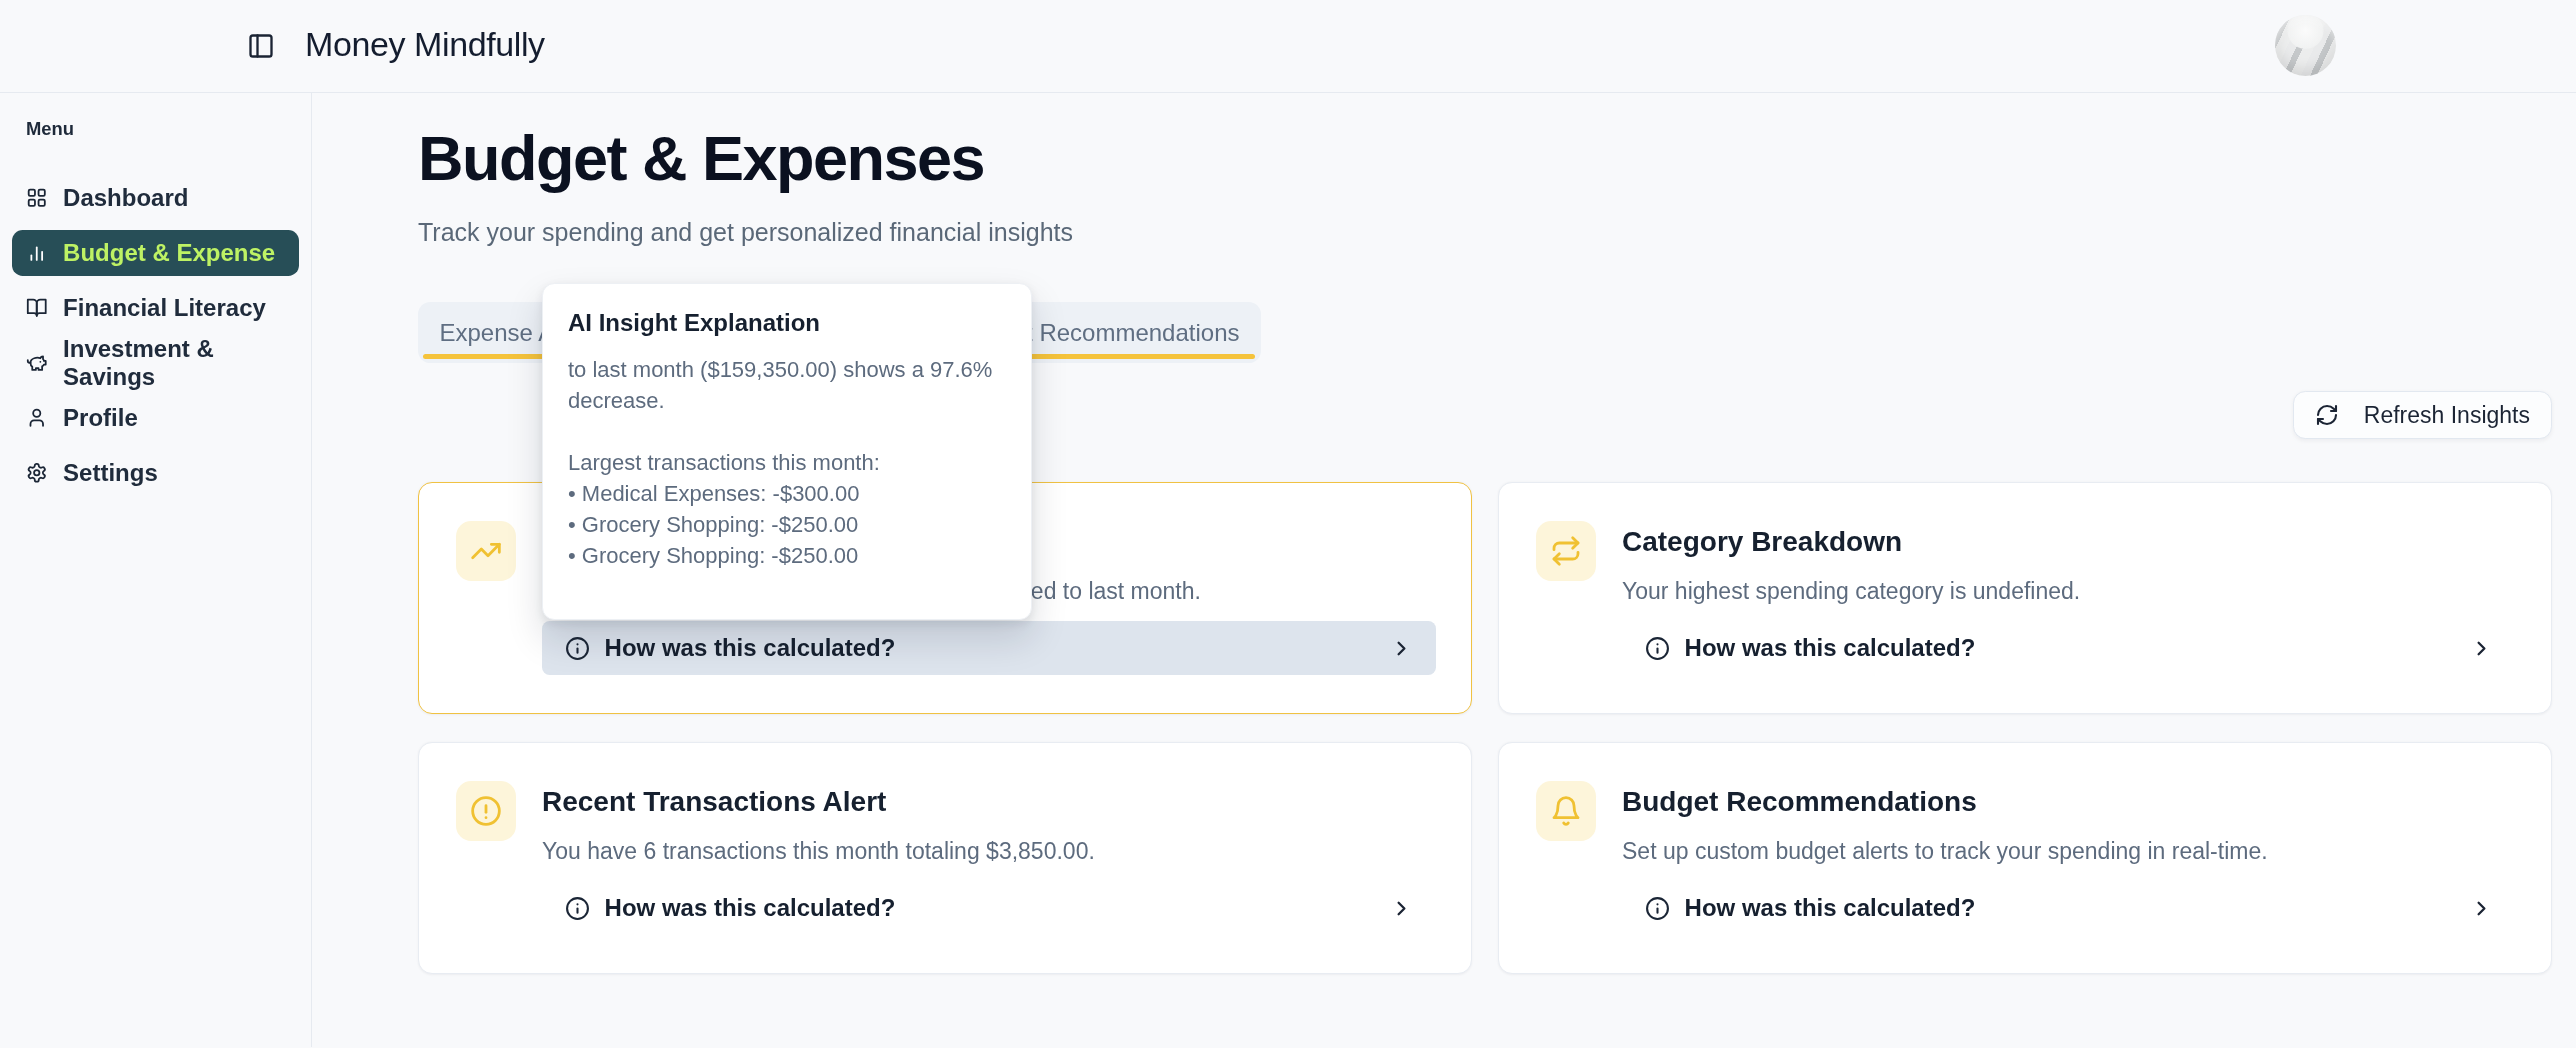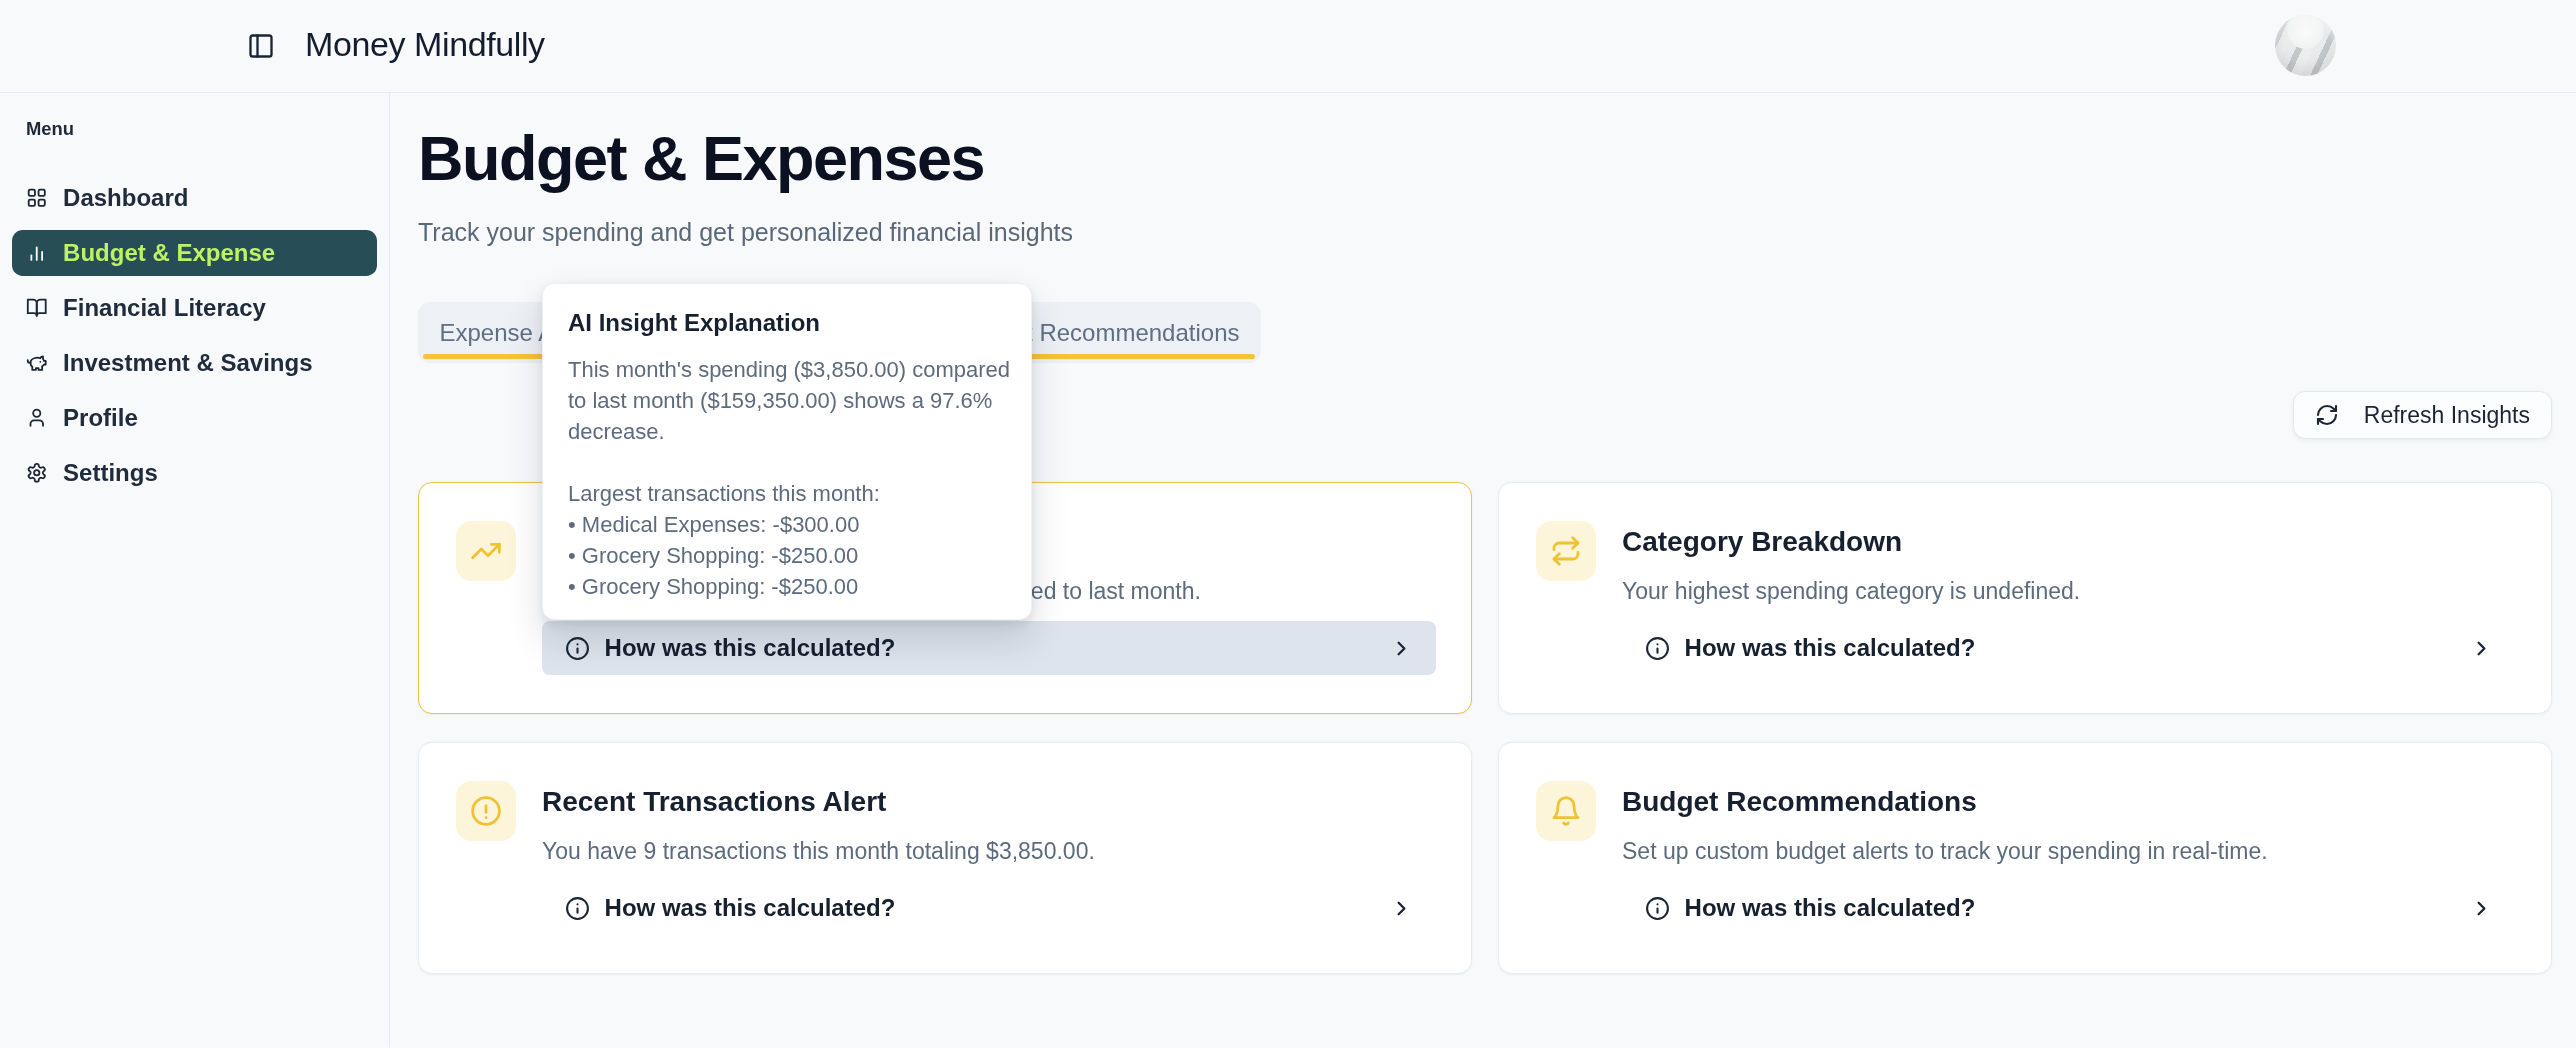--- a/index.html
+++ b/index.html
@@ -18,21 +18,21 @@
   .app-title { position:absolute; left:305px; top:25px; font-size:34px; font-weight:400;
     color:#141d2f; letter-spacing:-0.4px;text-align:center; }
   .avatar { position:absolute; left:2275px; top:15.3px; width:61px; height:61px; border-radius:50%;
     background:
       radial-gradient(circle at 50% 26%, #fbfbfb 0%, #f1f2f2 32%, rgba(241,242,242,0) 34%),
       repeating-linear-gradient(115deg, #e9eaeb 0 8.4px, #c5c8ca 8.4px 14.6px, #eceded 14.6px 24.5px);
     box-shadow:inset 0 -6.1px 12.3px rgba(0,0,0,.10), inset 0 4.6px 7.7px rgba(255,255,255,.6);
     cursor:pointer; }
 
   
-  .sidebar { position:absolute; left:0; top:93px; bottom:2px; width:390px;
+  .sidebar { position:absolute; left:0; top:93px; bottom:2px; width:312px;
     border-right:1.5px solid #e6eaf0; }
   .menu-label { margin:25px 0 0 26px; font-size:18.4px; font-weight:700; color:#1e2a3a; }
   .nav { margin-top:30px; }
   .nav-item { height:55px; margin:0 12.3px; padding-left:14px; display:flex; align-items:center;
     gap:15.3px; font-size:24px; font-weight:700; color:#202c3c; border-radius:10.7px; cursor:pointer; }
   .nav-item svg { width:21.5px; height:21.5px; stroke:#1b2636; stroke-width:2; fill:none;
     stroke-linecap:round; stroke-linejoin:round; flex:0 0 auto; }
   .nav-item.active { background:#274e57; color:#bef264; height:46px; margin:4.6px 12.3px; font-weight:700;align-items:center; }
   .nav-item.active svg { stroke:#ffffff; }
 
@@ -236,21 +236,21 @@
 
     <div class="card">
       <div class="card-icon">
         <svg viewBox="0 0 24 24">
           <circle cx="12" cy="12" r="10"></circle>
             <line x1="12" y1="8" x2="12" y2="13"></line>
             <line x1="12" y1="17" x2="12.01" y2="17"></line>
         </svg>
       </div>
       <div class="card-title">Recent Transactions Alert</div>
-      <div class="card-desc">You have 9 transactions this month totaling $3,850.00.</div>
+      <div class="card-desc">You have 6 transactions this month totaling $3,850.00.</div>
       <div class="card-row">
         <span class="info">
           <svg viewBox="0 0 24 24">
               <circle cx="12" cy="12" r="10"></circle>
               <line x1="12" y1="16" x2="12" y2="12"></line>
               <line x1="12" y1="8" x2="12.01" y2="8"></line>
             </svg>
         </span>
         <span>How was this calculated?</span>
         <span class="chev">
@@ -283,21 +283,20 @@
           <svg viewBox="0 0 24 24">
               <polyline points="9 18 15 12 9 6"></polyline>
             </svg>
         </span>
       </div>
     </div>
   </div>
 
   <div class="popover">
     <div class="popover-title">AI Insight Explanation</div>
-    <div class="pop-line">This month's spending ($3,850.00) compared</div>
     <div class="pop-line">to last month ($159,350.00) shows a 97.6%</div>
     <div class="pop-line">decrease.</div>
     <div class="pop-line"></div>
     <div class="pop-line">Largest transactions this month:</div>
     <div class="pop-line">• Medical Expenses: -$300.00</div>
     <div class="pop-line">• Grocery Shopping: -$250.00</div>
     <div class="pop-line">• Grocery Shopping: -$250.00</div>
   </div>
 </div>
 

